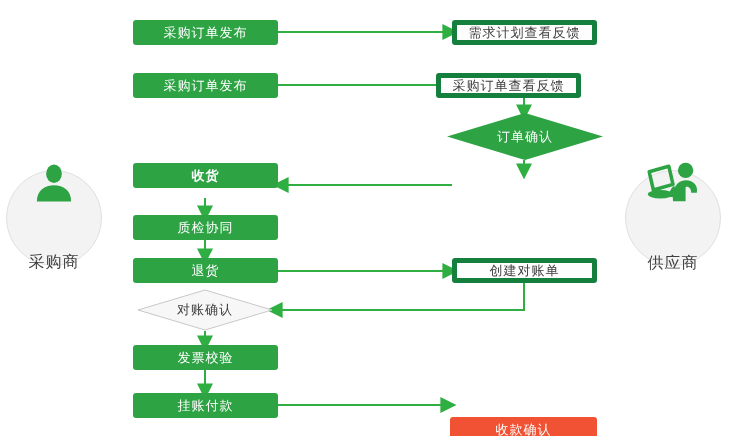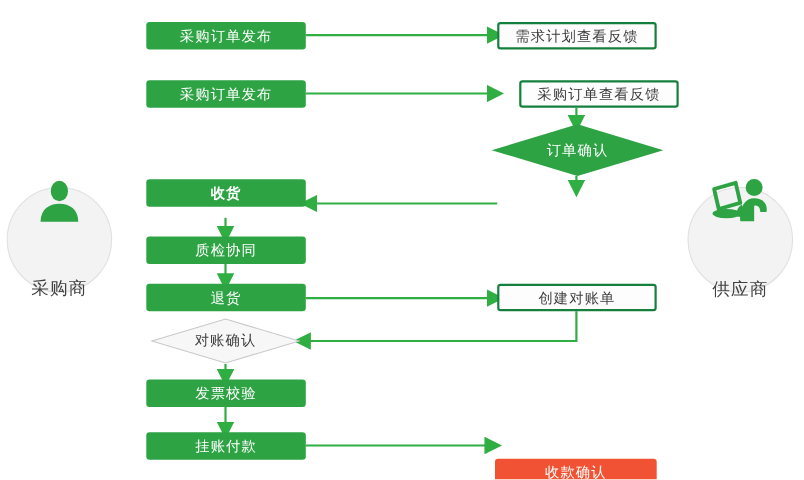--- a/index.html
+++ b/index.html
@@ -2,21 +2,21 @@
 <html><head>
 <meta charset="utf-8">
 <style>
   html,body{margin:0;padding:0;background:#ffffff;}
   body{font-family:"Liberation Sans","DejaVu Sans",sans-serif;}
   .canvas{position:relative;width:731px;height:436px;background:#ffffff;overflow:hidden;}
   .connectors{position:absolute;left:0;top:0;width:731px;height:436px;}
   .box{position:absolute;width:145px;height:25px;display:flex;align-items:center;justify-content:center;
        font-size:13px;border-radius:3px;box-sizing:border-box;letter-spacing:1px;}
   .box.green{background:#2DA344;color:#ffffff;}
-  .box.white{background:#FDFDFD;border:2px solid #15803d;color:#3D3D3D;}
+  .box.white{background:#FDFDFD;border:5px solid #15803d;color:#3D3D3D;}
   .box.red{background:#F05233;color:#ffffff;margin-top:24px;}
   .diamond{position:absolute;}
   .diamond .dlabel{position:absolute;left:0;top:0;width:100%;height:100%;display:flex;
        align-items:center;justify-content:center;font-size:13px;letter-spacing:1px;}
   .diamond.green-d .dlabel{color:#ffffff;}
   .diamond.white-d .dlabel{color:#3D3D3D;}
   .actor{position:absolute;width:96px;height:96px;border-radius:50%;background:#F3F3F3;
        border:1px solid #E0E0E0;display:flex;flex-direction:column;align-items:center;
        justify-content:center;box-sizing:border-box;gap:48px;}
   .actor .alabel{font-size:16px;color:#3F3F3F;margin-top:1px;letter-spacing:1px;}
@@ -74,21 +74,21 @@
 
   <div class="box green" style="left:133px;top:20px;">采购订单发布</div>
   <div class="box green" style="left:133px;top:73px;">采购订单发布</div>
   <div class="box green" style="left:133px;top:163px;font-weight:bold;">收货</div>
   <div class="box green" style="left:133px;top:215px;">质检协同</div>
   <div class="box green" style="left:133px;top:258px;">退货</div>
   <div class="box green" style="left:133px;top:345px;">发票校验</div>
   <div class="box green" style="left:133px;top:393px;">挂账付款</div>
 
   <div class="box white" style="left:452px;top:20px;">需求计划查看反馈</div>
-  <div class="box white" style="left:472px;top:73px;">采购订单查看反馈</div>
+  <div class="box white" style="left:436px;top:73px;">采购订单查看反馈</div>
   <div class="box white" style="left:452px;top:258px;">创建对账单</div>
   <div class="box red" style="left:450px;top:393px;width:147px;">收款确认</div>
 
   <div class="diamond green-d" style="left:447px;top:113px;width:156px;height:47px;">
     <svg width="156" height="47" viewBox="0 0 156 47" xmlns="http://www.w3.org/2000/svg">
       <polygon points="78,0 156,23.5 78,47 0,23.5" fill="#2DA344"></polygon>
     </svg>
     <div class="dlabel">订单确认</div>
   </div>
 

